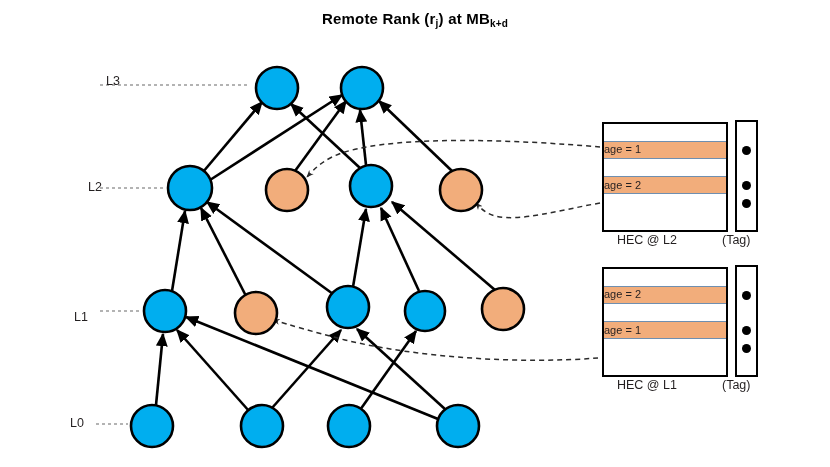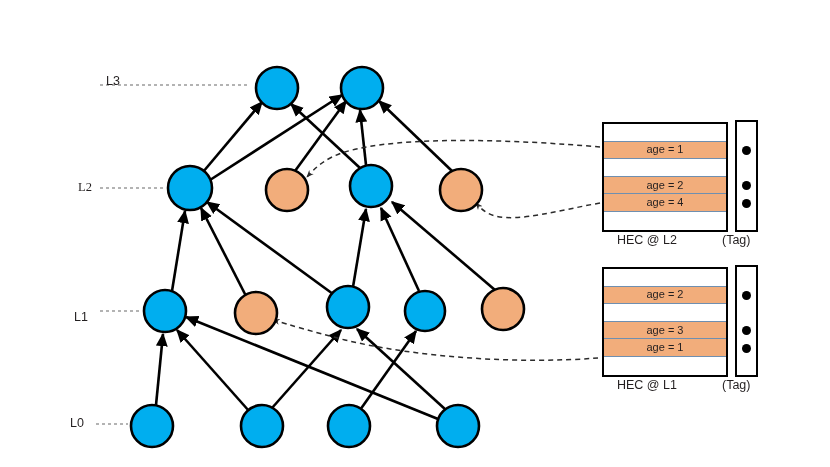--- a/index.html
+++ b/index.html
@@ -52,21 +52,20 @@
     border: 2.5px solid #000000;
     background: #ffffff;
   }
   .hec-row {
     box-sizing: border-box;
     width: 100%;
     height: 17.6px;
     border-bottom: 1px solid #6f8fb0;
     display: flex;
     align-items: center;
-    justify-content: center;
     font-size: 11px;
     color: #231f20;
     background: #ffffff;
     line-height: 1;
   }
   .hec-row.filled {
     background: #f2ad7b;
   }
   .hec-row:last-child { border-bottom: none; }
   .tagbox {
@@ -87,20 +86,21 @@
     font-size: 12.5px;
     color: #231f20;
     white-space: nowrap;
   }
 </style>
 </head>
 <body>
 
 <div id="root">
 
+  <div id="title"><span>Remote Rank  (r</span><sub>j</sub><span>) at MB</span><sub>k+d</sub></div>
 
   <svg class="layer" viewBox="0 0 830 467" xmlns="http://www.w3.org/2000/svg">
     <defs>
       <marker id="arrowSolid" viewBox="0 0 10 10" refX="9" refY="5" markerWidth="5.2" markerHeight="5.2" orient="auto-start-reverse">
         <path d="M 0 0.6 L 10 5 L 0 9.4 z" fill="#000000"></path>
       </marker>
       <marker id="arrowDash" viewBox="0 0 10 10" refX="9" refY="5" markerWidth="5" markerHeight="5" orient="auto-start-reverse">
         <path d="M 0 1 L 10 5 L 0 9 L 3 5 z" fill="#2b2b2b"></path>
       </marker>
     </defs>
@@ -157,39 +157,36 @@
       <circle cx="503" cy="309" r="21" fill="#f2ad7b" stroke="#000000" stroke-width="2.6"></circle>
 
       <circle cx="152" cy="426" r="21" fill="#00aeef" stroke="#000000" stroke-width="2.6"></circle>
       <circle cx="262" cy="426" r="21" fill="#00aeef" stroke="#000000" stroke-width="2.6"></circle>
       <circle cx="349" cy="426" r="21" fill="#00aeef" stroke="#000000" stroke-width="2.6"></circle>
       <circle cx="458" cy="426" r="21" fill="#00aeef" stroke="#000000" stroke-width="2.6"></circle>
     </g>
   </svg>
 
   <div class="lvl-label" style="left:74px; top:74px;margin-left:32px;">L3</div>
-  <div class="lvl-label" style="left:78px; top:180px;font-family:Liberation Serif, serif;">L2</div>
+  <div class="lvl-label" style="left:88px; top:180px;">L2</div>
   <div class="lvl-label" style="left:74px; top:310px;">L1</div>
   <div class="lvl-label" style="left:70px; top:416px;text-align:right;">L0</div>
 
   <div class="hec" id="hec-l2-box" style="left:602px; top:122px; width:126px; height:110px;">
       <div class="hec-row">
         <span></span>
       </div>
       <div class="hec-row filled">
         <span>age = 1</span>
       </div>
       <div class="hec-row">
         <span></span>
       </div>
       <div class="hec-row filled">
         <span>age = 2</span>
-      </div>
-      <div class="hec-row filled">
-        <span>age = 4</span>
       </div>
       <div class="hec-row">
         <span></span>
       </div>
     </div>
   <div class="tagbox" style="left:735px; top:120px; width:23px; height:112px;">
       <div class="tagdot" style="left: 5px; top: 23.9px;"></div>
       <div class="tagdot" style="left: 5px; top: 59.1px;"></div>
       <div class="tagdot" style="left: 5px; top: 76.7px;"></div>
     </div>
@@ -200,23 +197,20 @@
       <div class="hec-row">
         <span></span>
       </div>
       <div class="hec-row filled">
         <span>age = 2</span>
       </div>
       <div class="hec-row">
         <span></span>
       </div>
       <div class="hec-row filled">
-        <span>age = 3</span>
-      </div>
-      <div class="hec-row filled">
         <span>age = 1</span>
       </div>
       <div class="hec-row">
         <span></span>
       </div>
     </div>
   <div class="tagbox" style="left:735px; top:265px; width:23px; height:112px;">
       <div class="tagdot" style="left: 5px; top: 23.9px;"></div>
       <div class="tagdot" style="left: 5px; top: 59.1px;"></div>
       <div class="tagdot" style="left: 5px; top: 76.7px;"></div>

